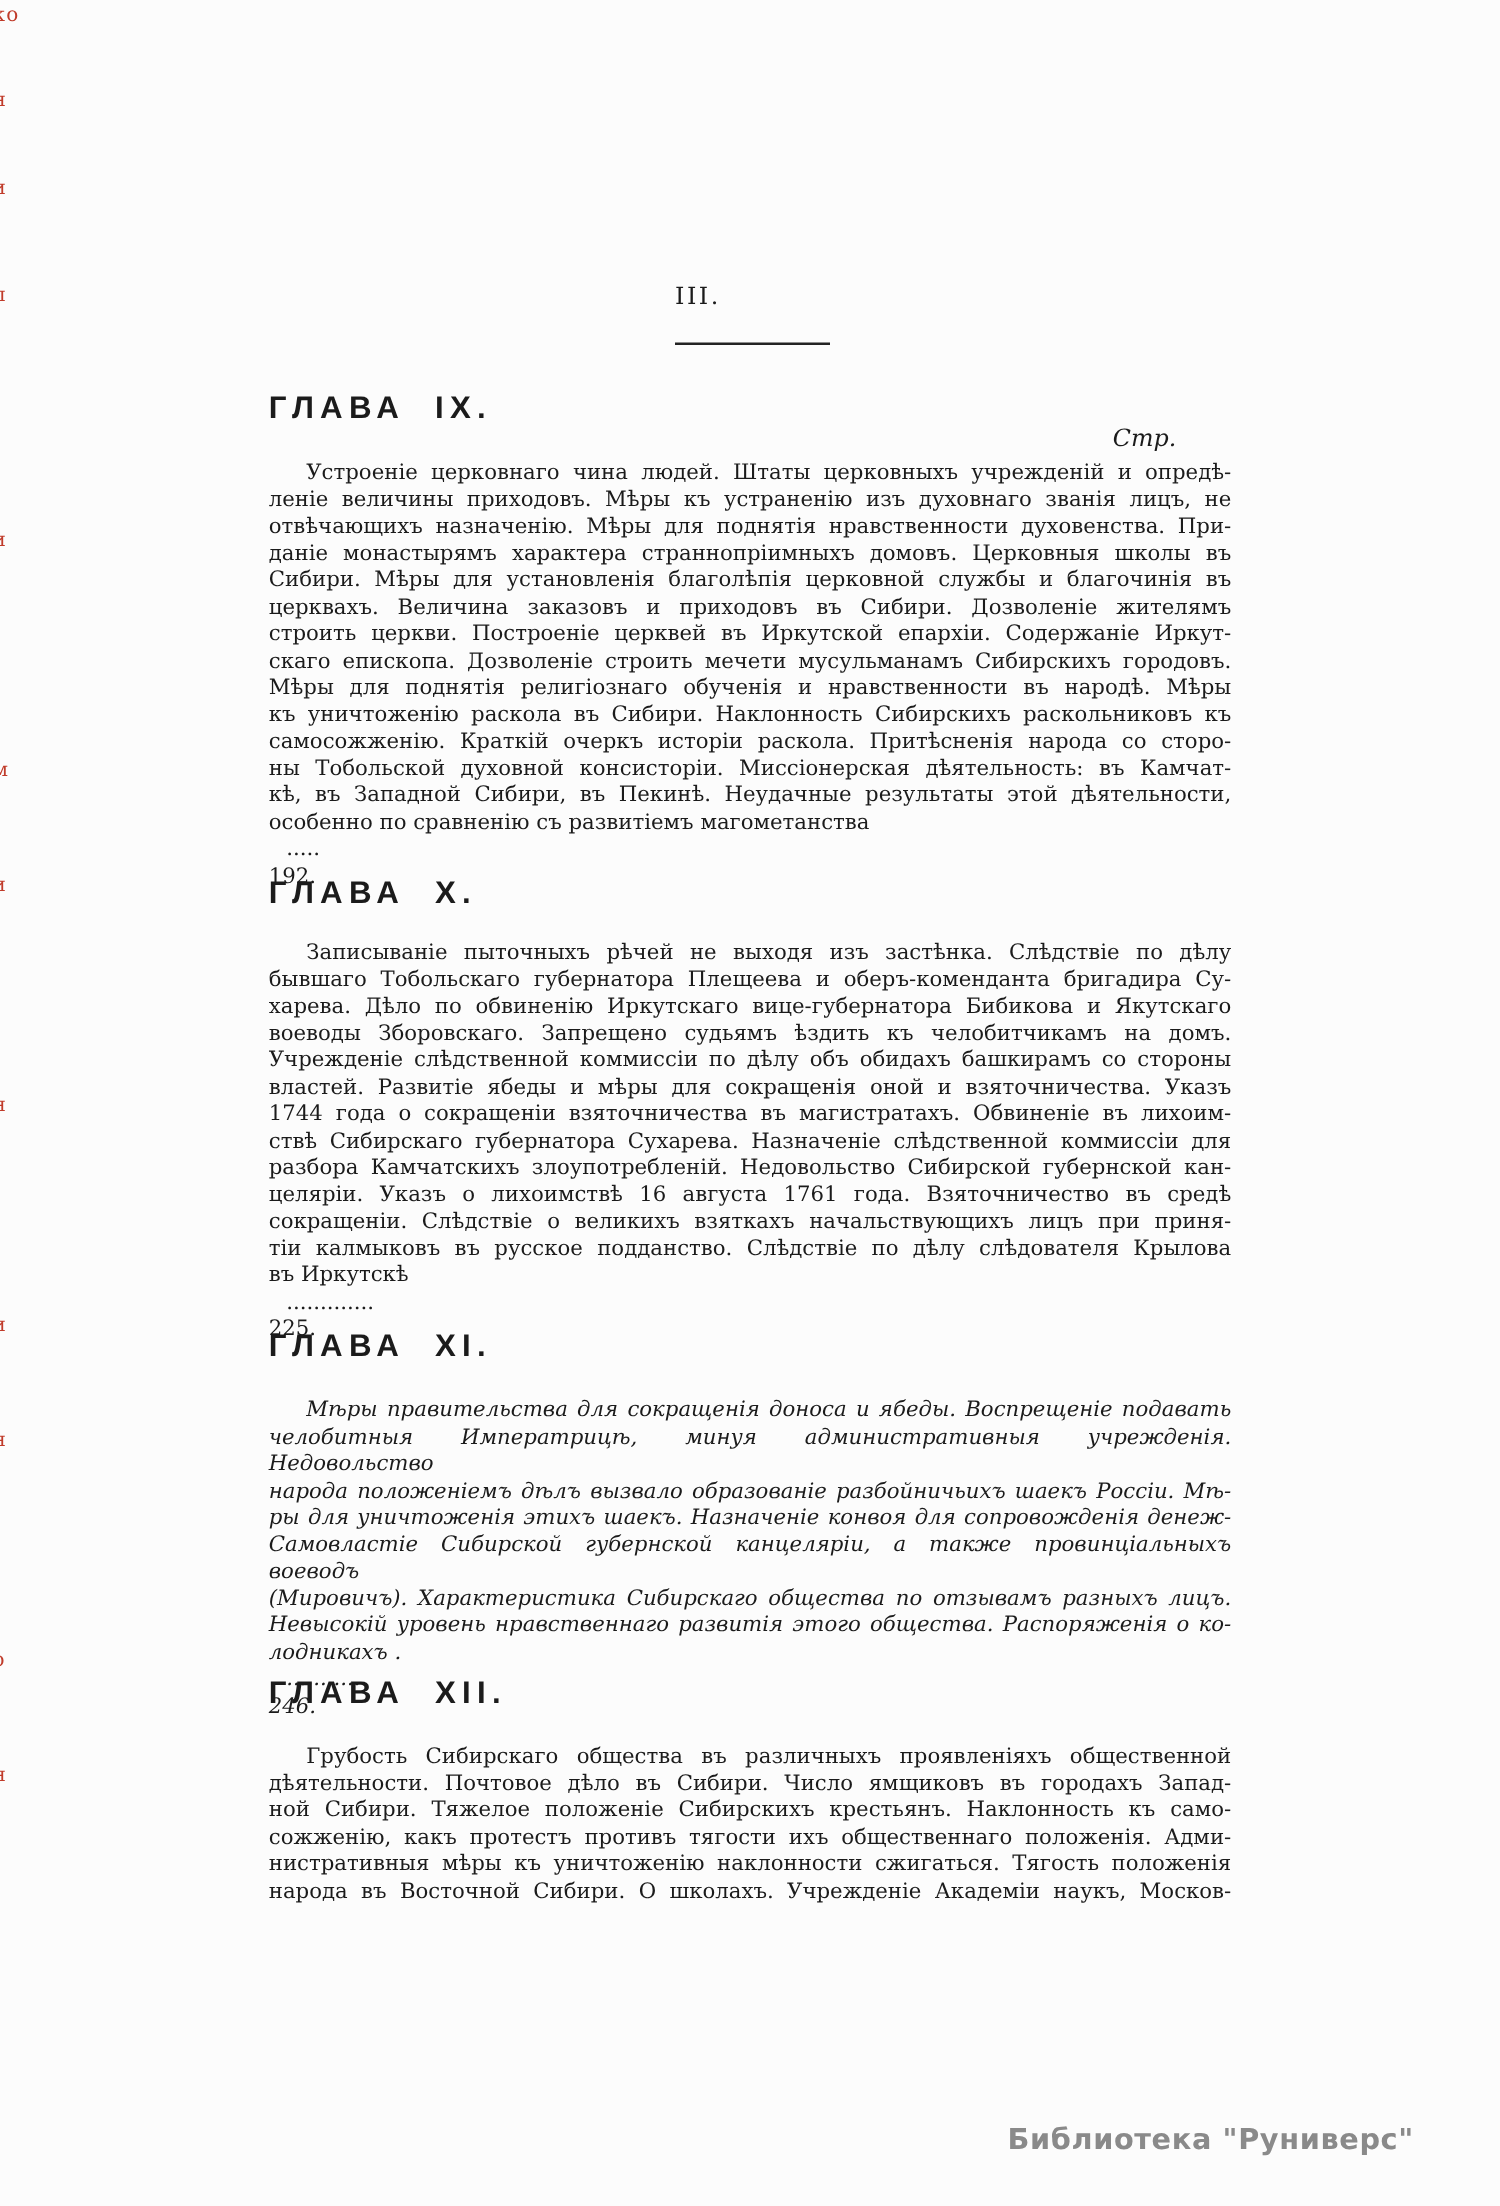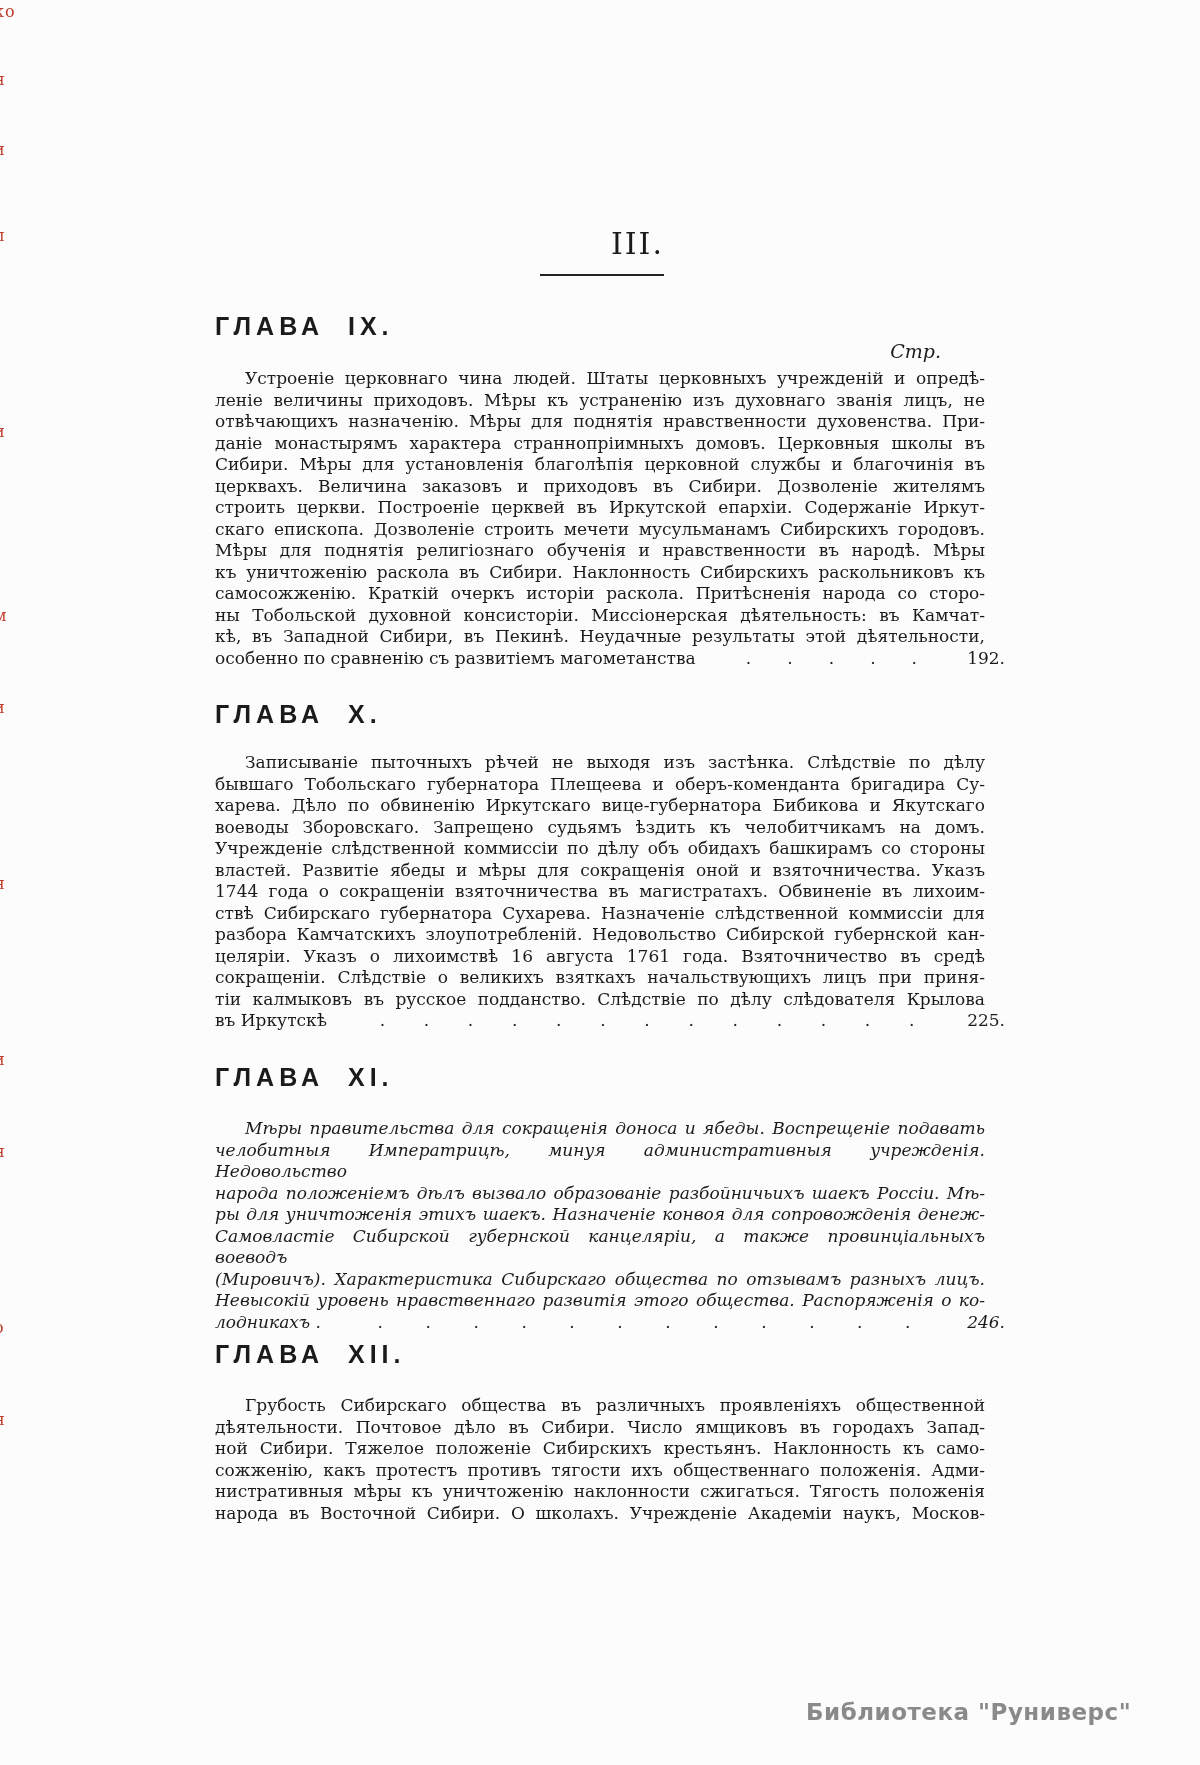--- a/index.html
+++ b/index.html
@@ -20,22 +20,22 @@
   
   .edge-mark{
     position:absolute;left:-6px;
     color:var(--edge);
     font:16px "DejaVu Serif",serif;
     letter-spacing:1px;
     user-select:none;
   }
   #section-number{
     position:absolute;top:226px;left:540px;width:124px;
-    text-align:right;
-    font-size:30px;letter-spacing:2px;
+    text-align:left;
+    font-size:19px;letter-spacing:2px;
   }
   #head-rule{
     position:absolute;top:274px;left:540px;width:124px;height:2px;
     background:#232323;
   }
   #str-label{
     position:absolute;top:340px;left:836px;width:105px;
     text-align:right;
     font-style:italic;font-size:19px;
   }
@@ -63,21 +63,21 @@
   #ch2 .para{top:55px;font-style:italic;}
   #ch3 .para{top:55px;}
   .line{
     text-align:justify;
     text-align-last:justify;
   }
   .line.indent{padding-left:30px;}
   .leader-line{
     display:flex;align-items:baseline;
     width:790px;
-    text-align:center;text-align-last:auto;
+    text-align:center;text-align-last:auto;flex-direction:column;
   }
   .lead-text{white-space:nowrap;}
   .dots{
     flex:1;
     display:flex;justify-content:space-evenly;
     padding:0 14px;
   }
   .pagenum{white-space:nowrap;}
   #watermark{
     position:absolute;top:1699px;left:806px;

